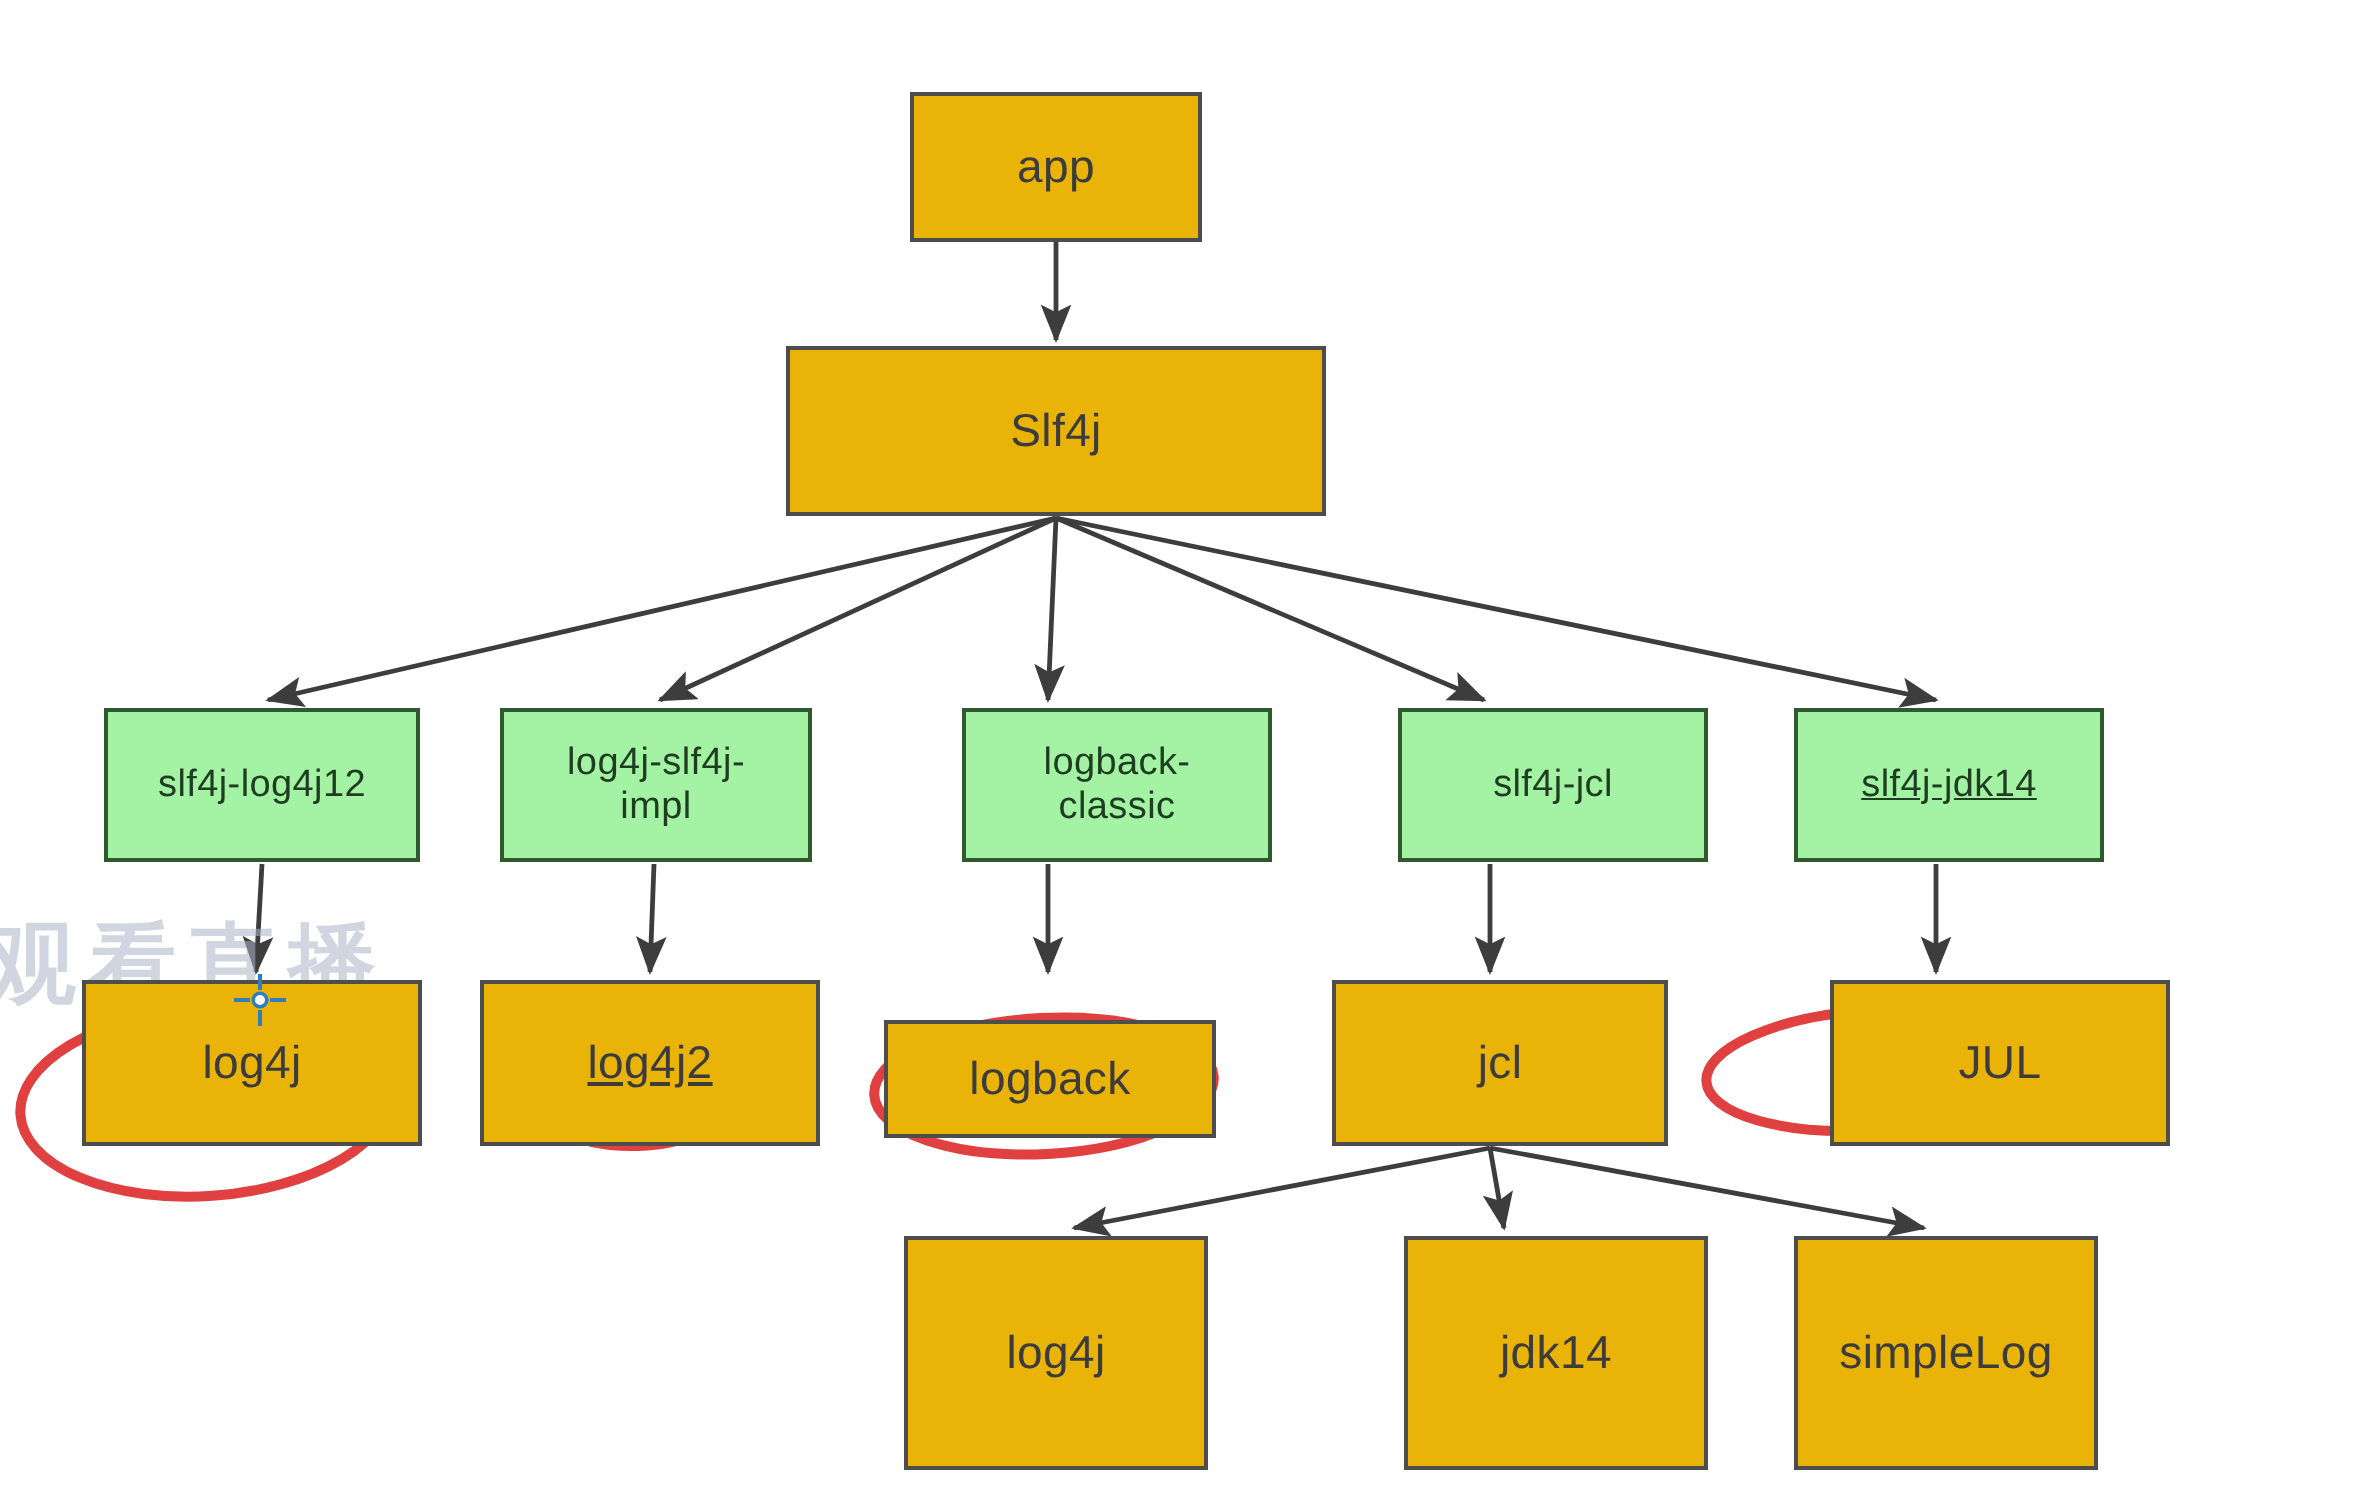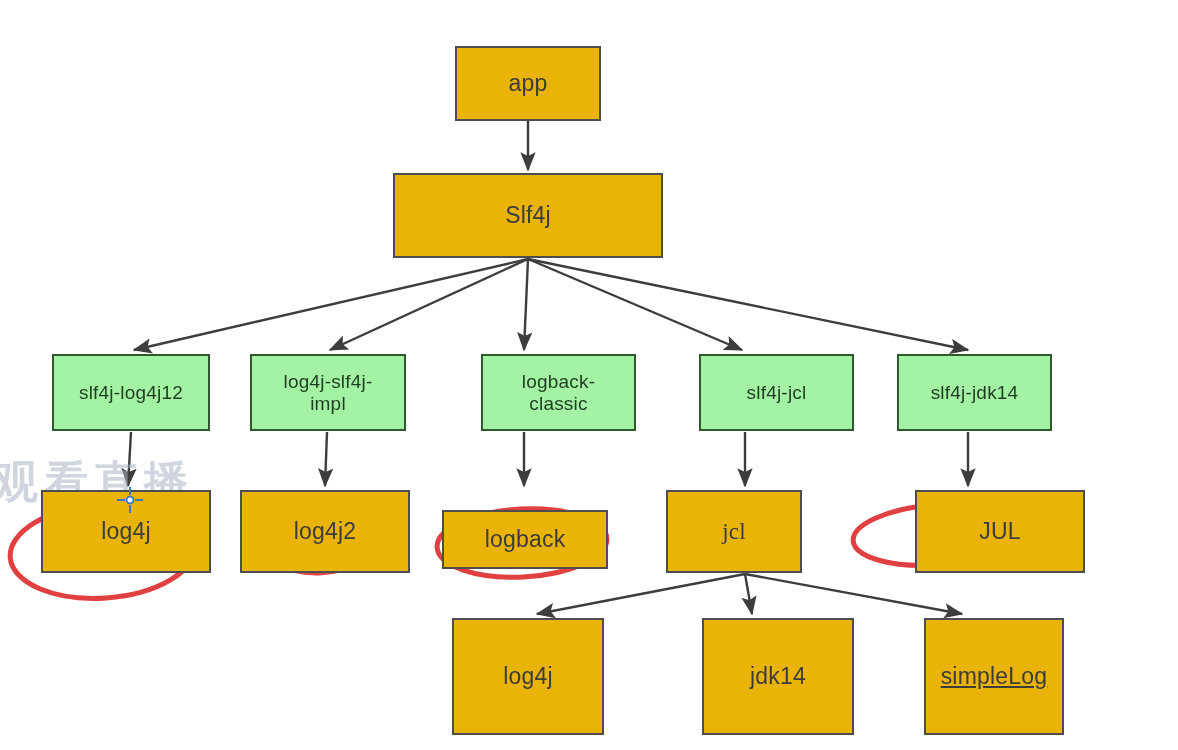--- a/index.html
+++ b/index.html
@@ -116,29 +116,29 @@
 
   <div id="node-layer">
       <div class="node" style="left: 455px; top: 46px; width: 146px; height: 75px;"><span>app</span></div>
       <div class="node" style="left: 393px; top: 173px; width: 270px; height: 85px;"><span>Slf4j</span></div>
       <div class="node green" style="left: 52px; top: 354px; width: 158px; height: 77px;"><span>slf4j-log4j12</span></div>
       <div class="node green" style="left: 250px; top: 354px; width: 156px; height: 77px;"><span>log4j-slf4j-
 impl</span></div>
       <div class="node green" style="left: 446px; top: 354px; width: 155px; height: 77px; margin-left: 35px;"><span>logback-
 classic</span></div>
       <div class="node green" style="left: 668px; top: 354px; width: 155px; height: 77px; margin-left: 31px;"><span>slf4j-jcl</span></div>
-      <div class="node green" style="left: 897px; top: 354px; width: 155px; height: 77px;"><span>slf4j-jdk14</span></div>
+      <div class="node green" style="left: 897px; top: 354px; width: 155px; height: 77px; text-decoration: underline;"><span>slf4j-jdk14</span></div>
       <div class="node" style="left: 41px; top: 490px; width: 170px; height: 83px;"><span>log4j</span></div>
-      <div class="node" style="left: 240px; top: 490px; width: 170px; height: 83px;"><span>log4j2</span></div>
+      <div class="node" style="left: 240px; top: 490px; width: 170px; height: 83px; text-decoration: underline;"><span>log4j2</span></div>
       <div class="node" style="left: 442px; top: 510px; width: 166px; height: 59px;"><span>logback</span></div>
-      <div class="node" style="left: 666px; top: 490px; width: 136px; height: 83px; font-family: Liberation Serif, serif;"><span>jcl</span></div>
+      <div class="node" style="left: 666px; top: 490px; width: 168px; height: 83px;"><span>jcl</span></div>
       <div class="node" style="left: 883px; top: 490px; width: 170px; height: 83px; margin-left: 32px;"><span>JUL</span></div>
       <div class="node" style="left: 452px; top: 618px; width: 152px; height: 117px;"><span>log4j</span></div>
       <div class="node" style="left: 679px; top: 618px; width: 152px; height: 117px; margin-left: 23px;"><span>jdk14</span></div>
-      <div class="node" style="left: 924px; top: 618px; width: 140px; height: 117px; text-decoration: underline;"><span>simpleLog</span></div>
+      <div class="node" style="left: 897px; top: 618px; width: 152px; height: 117px;"><span>simpleLog</span></div>
     </div>
 
   <svg class="cursor-crosshair" viewBox="0 0 26 26" xmlns="http://www.w3.org/2000/svg" style="left: 117px; top: 487px;">
     <line x1="13" y1="0" x2="13" y2="8" stroke="#2f7fbf" stroke-width="2"></line>
     <line x1="13" y1="18" x2="13" y2="26" stroke="#2f7fbf" stroke-width="2"></line>
     <line x1="0" y1="13" x2="8" y2="13" stroke="#2f7fbf" stroke-width="2"></line>
     <line x1="18" y1="13" x2="26" y2="13" stroke="#2f7fbf" stroke-width="2"></line>
     <circle cx="13" cy="13" r="3.4" stroke="#2f7fbf" stroke-width="1.8" fill="#ffffff"></circle>
   </svg>
 

